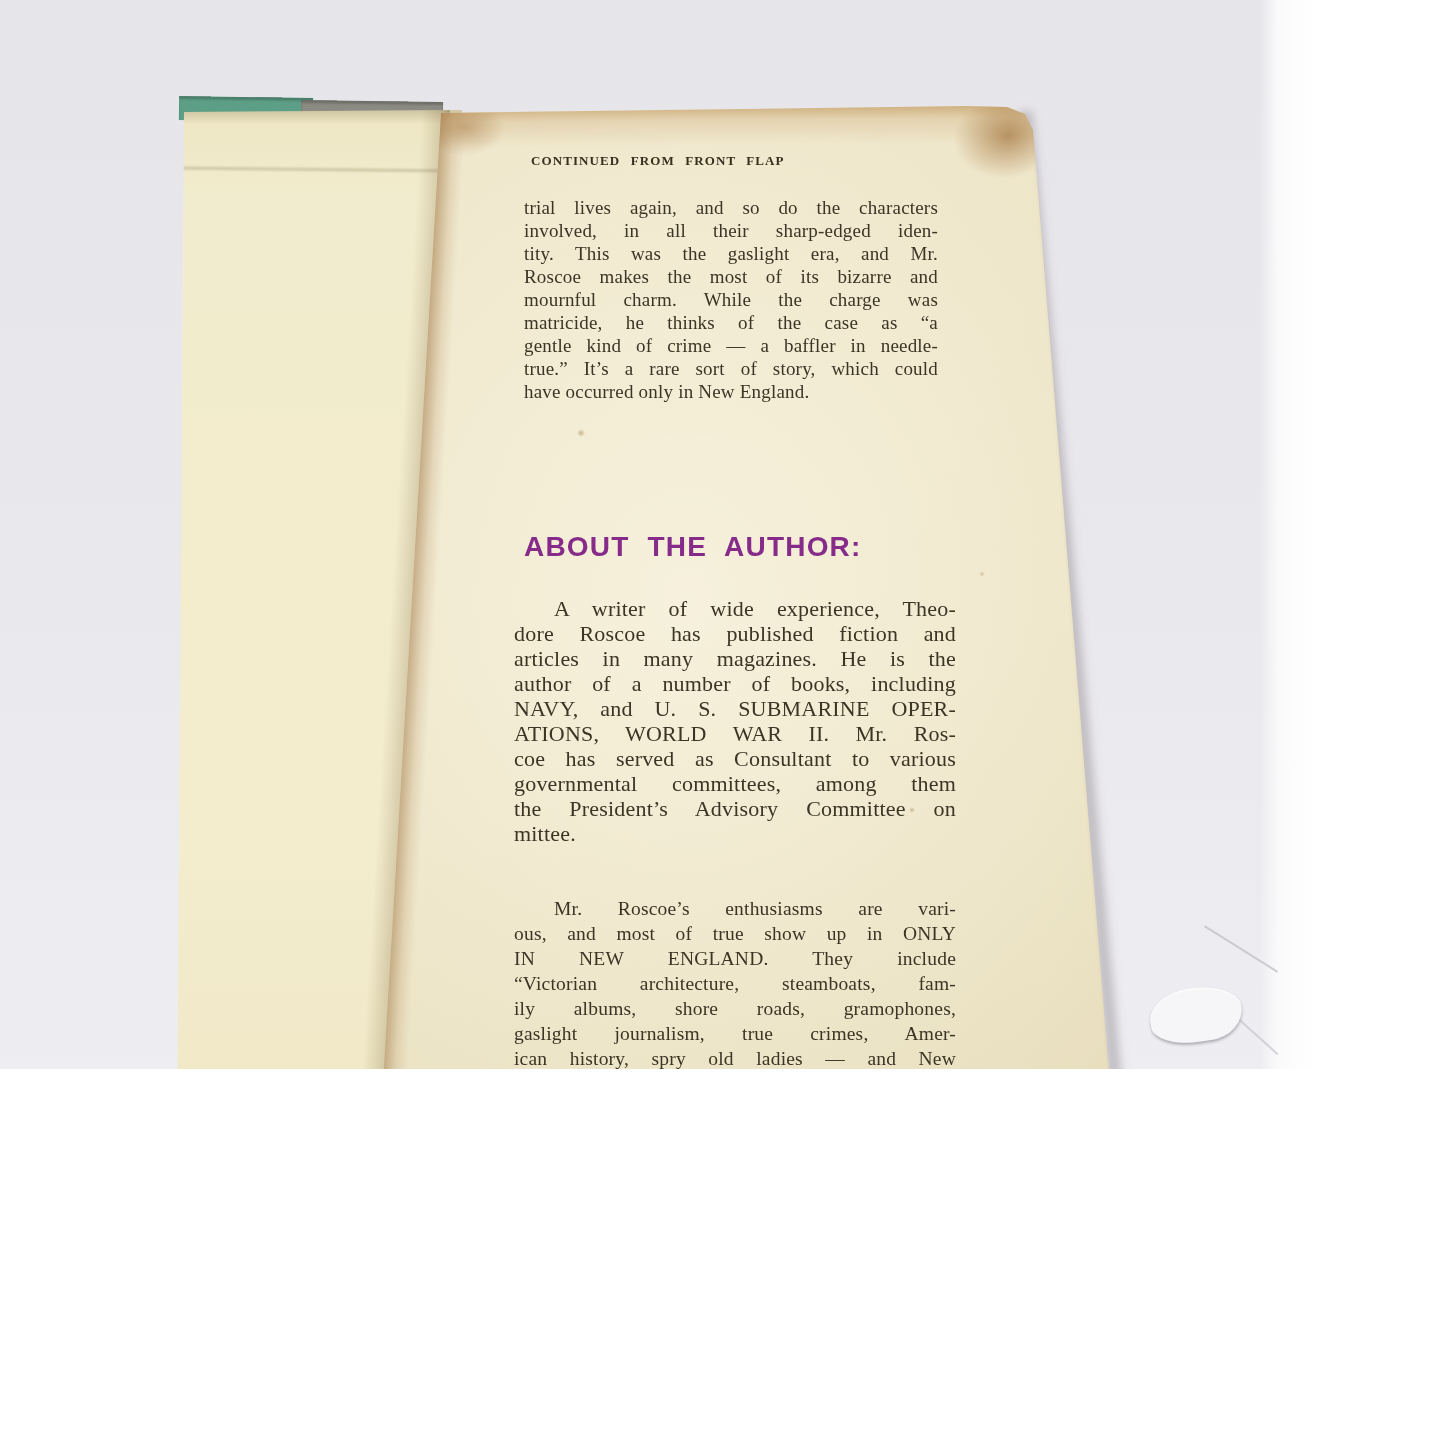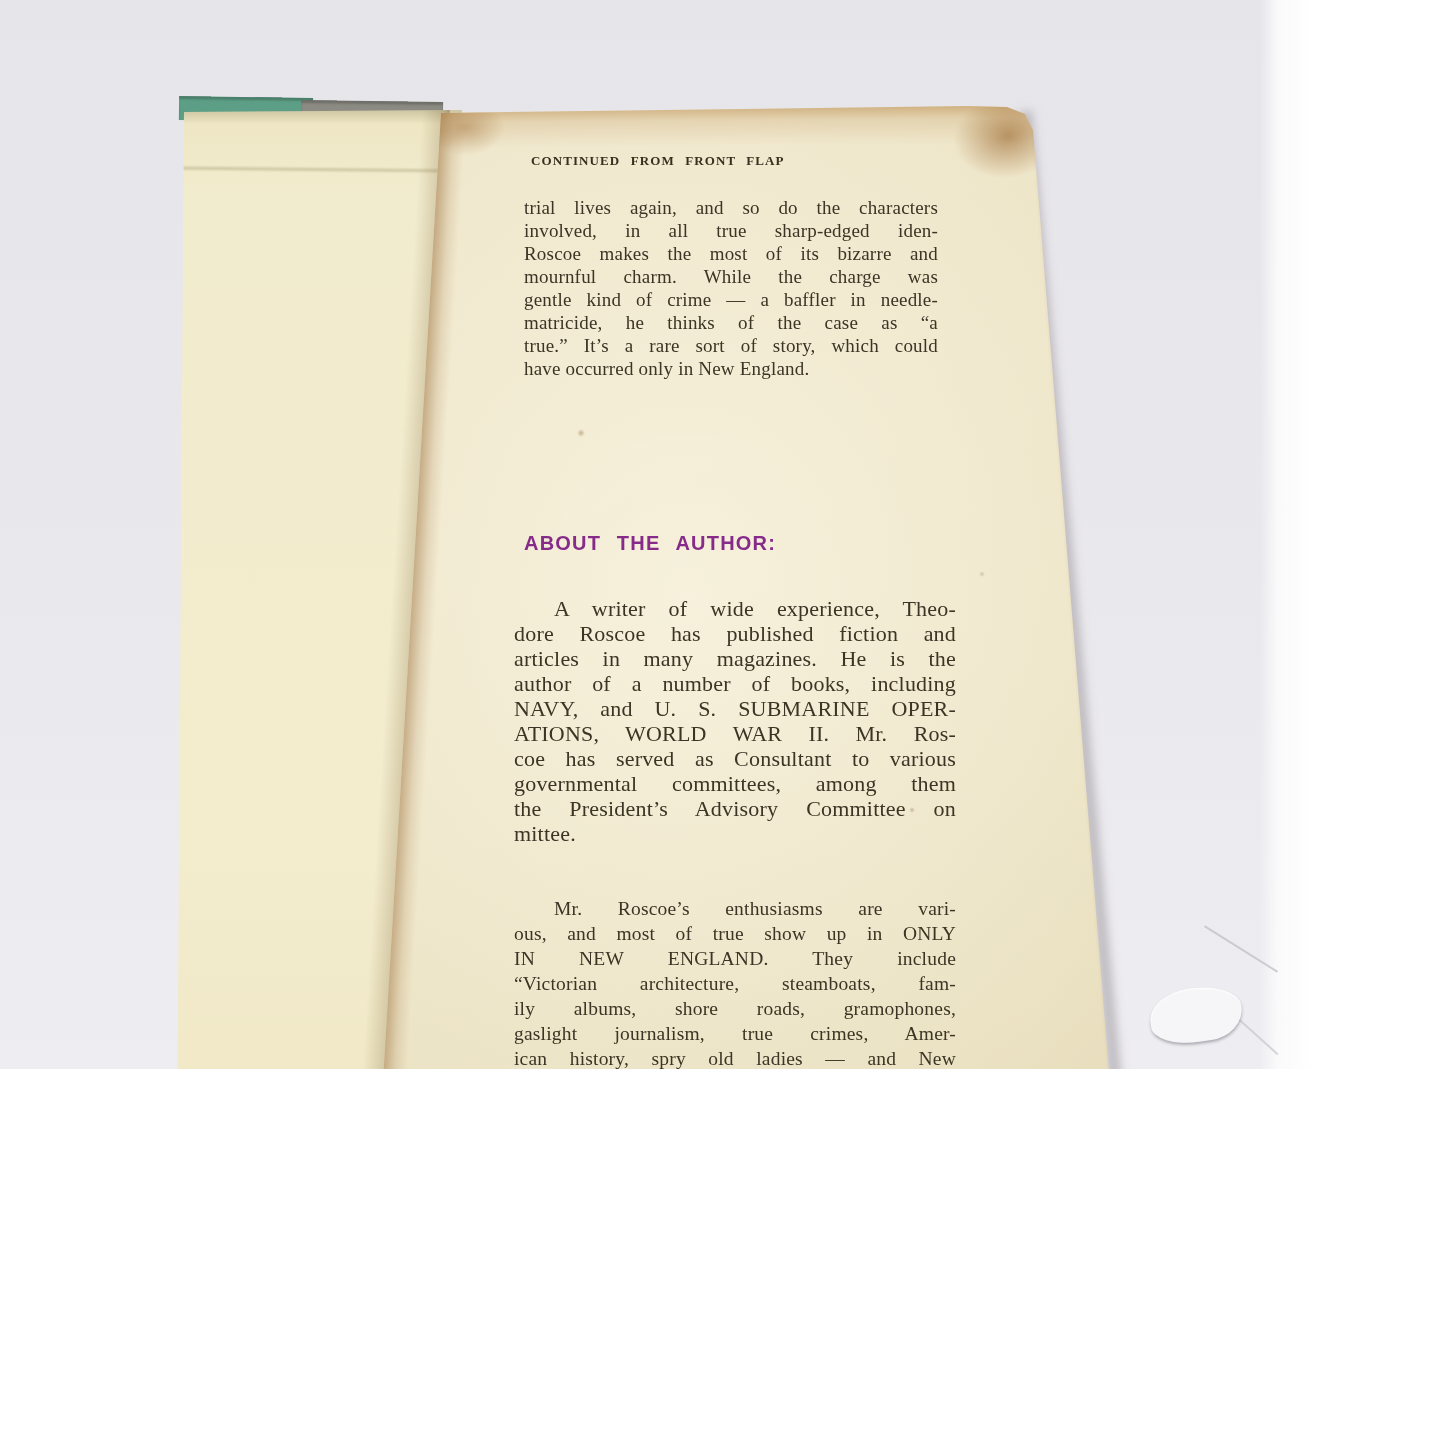--- a/index.html
+++ b/index.html
@@ -149,21 +149,21 @@
   .para { color: #3c3424; letter-spacing: 0.2px; }
   .para-1 { left: 157px; top: 92px;  width: 414px; font-size: 19px;   line-height: 23px; }
   .para-2 { left: 147px; top: 492px; width: 442px; font-size: 22px; line-height: 25px; }
   .para-3 { left: 147px; top: 792px; width: 442px; font-size: 19.5px; line-height: 25px; }
   .tline { position: static; text-align: justify; text-align-last: justify; }
   .tline-last { text-align-last: left; }
   .indent .tline:first-child { padding-left: 40px; }
   .about-heading {
     left: 157px; top: 429px;
     font-family: "Liberation Sans", sans-serif;
-    font-weight: 700; font-size: 20px; line-height: 1;
+    font-weight: 700; font-size: 28px; line-height: 1;
     letter-spacing: 1.2px; word-spacing: 9px;
     color: #862b8a; white-space: nowrap;
   }
   .credit {
     left: 299px; top: 1084px;
     font-weight: 700; font-size: 15px; line-height: 1;
     letter-spacing: 0.9px; word-spacing: 5px;
     color: #38301f; white-space: nowrap;
   }
 </style>
@@ -199,25 +199,26 @@
     <div class="burn-corner-tl"></div>
     <div class="burn-corner-tr"></div>
     <div class="burn-left"></div>
     <div class="burn-right"></div>
     <div class="burn-bottom"></div>
 
     <div class="flap-header">CONTINUED FROM FRONT FLAP</div>
 
     <div class="para para-1">
         <div class="tline">trial lives again, and so do the characters</div>
-        <div class="tline">involved, in all true sharp-edged iden-</div>
+        <div class="tline">involved, in all their sharp-edged iden-</div>
+        <div class="tline">tity. This was the gaslight era, and Mr.</div>
         <div class="tline">Roscoe makes the most of its bizarre and</div>
         <div class="tline">mournful charm. While the charge was</div>
+        <div class="tline">matricide, he thinks of the case as “a</div>
         <div class="tline">gentle kind of crime — a baffler in needle-</div>
-        <div class="tline">matricide, he thinks of the case as “a</div>
         <div class="tline">true.” It’s a rare sort of story, which could</div>
         <div class="tline tline-last">have occurred only in New England.</div>
       </div>
 
     <div class="about-heading">ABOUT THE AUTHOR:</div>
 
     <div class="para para-2 indent">
         <div class="tline">A writer of wide experience, Theo-</div>
         <div class="tline">dore Roscoe has published fiction and</div>
         <div class="tline">articles in many magazines. He is the</div>

